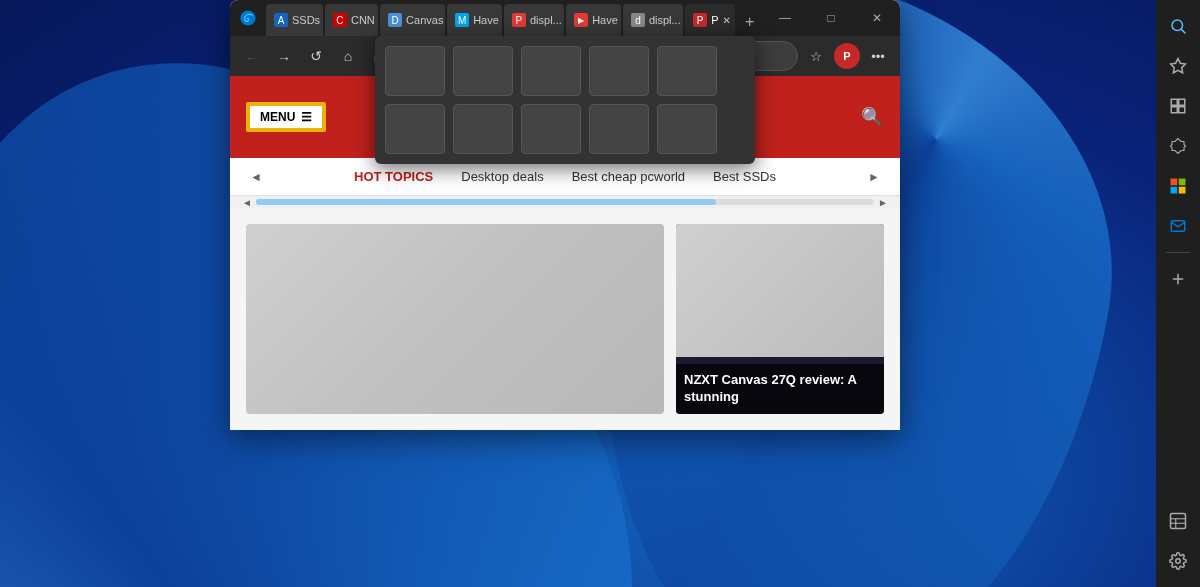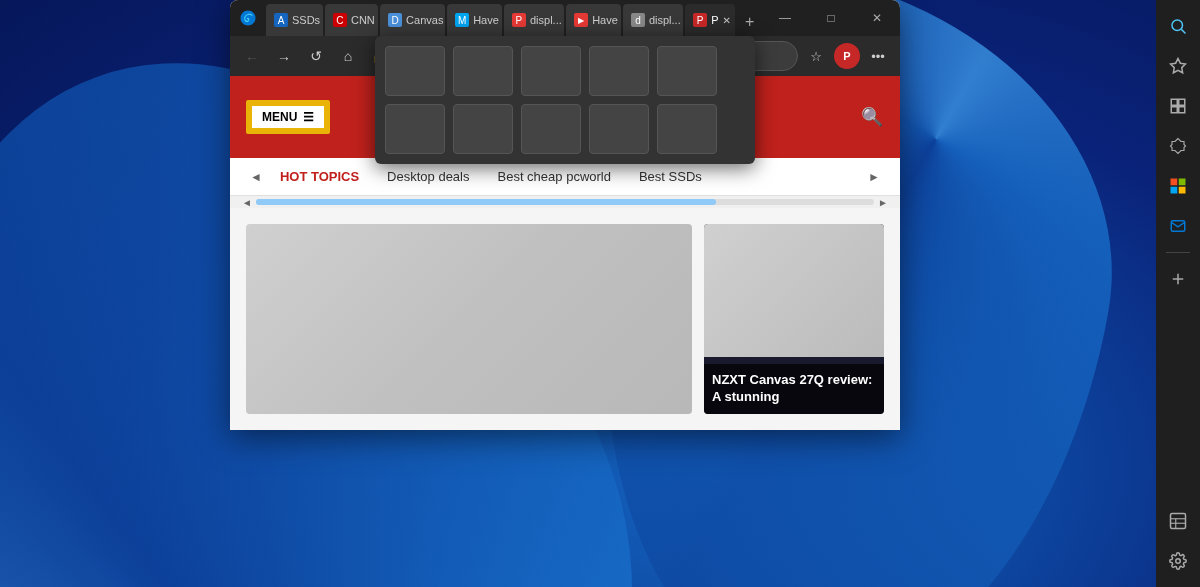--- a/index.html
+++ b/index.html
@@ -276,21 +276,21 @@
       padding: 20px;
       position: relative;
       flex-shrink: 0;
     }
     .pcworld-menu-btn {
       position: absolute;
       left: 16px;
       top: 50%;
       transform: translateY(-50%);
       background: #fff;
-      border: 6px solid #eab308;
+      border: 4px solid #eab308;
       padding: 4px 10px;
       font-size: 12px;
       font-weight: bold;
       cursor: pointer;
       display: flex;
       align-items: center;
       gap: 6px;
       border-radius: 2px;
     }
     .pcworld-search-btn {
@@ -329,20 +329,21 @@
       cursor: pointer;
       padding: 4px;
       flex-shrink: 0;
     }
     .nav-items {
       display: flex;
       align-items: center;
       gap: 0;
       overflow: hidden;
       flex: 1;
+      justify-content: center;
     }
     .nav-item {
       padding: 8px 14px;
       font-size: 13px;
       color: #333;
       cursor: pointer;
       white-space: nowrap;
     }
     .nav-item.hot-topics {
       color: #c0211c;
@@ -393,21 +394,21 @@
       overflow: hidden;
       position: relative;
     }
     .article-placeholder-left::after {
       content: '';
       position: absolute;
       inset: 0;
       background: linear-gradient(135deg, #d0d0d0, #c0c0c0, #b8b8b8);
     }
     .article-card-right {
-      width: 180px;
+      width: 208px;
       background: #1a1a2e;
       border-radius: 4px;
       overflow: hidden;
       position: relative;
       flex-shrink: 0;
     }
     .article-card-right-img {
       width: 100%;
       height: 70%;
       background: linear-gradient(135deg, #e0e0e0, #c8c8c8);

